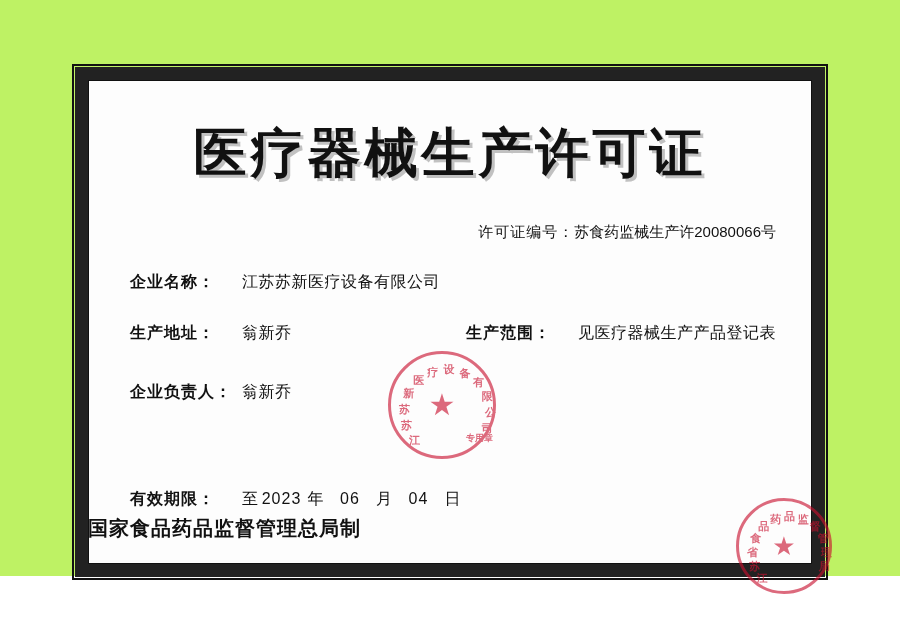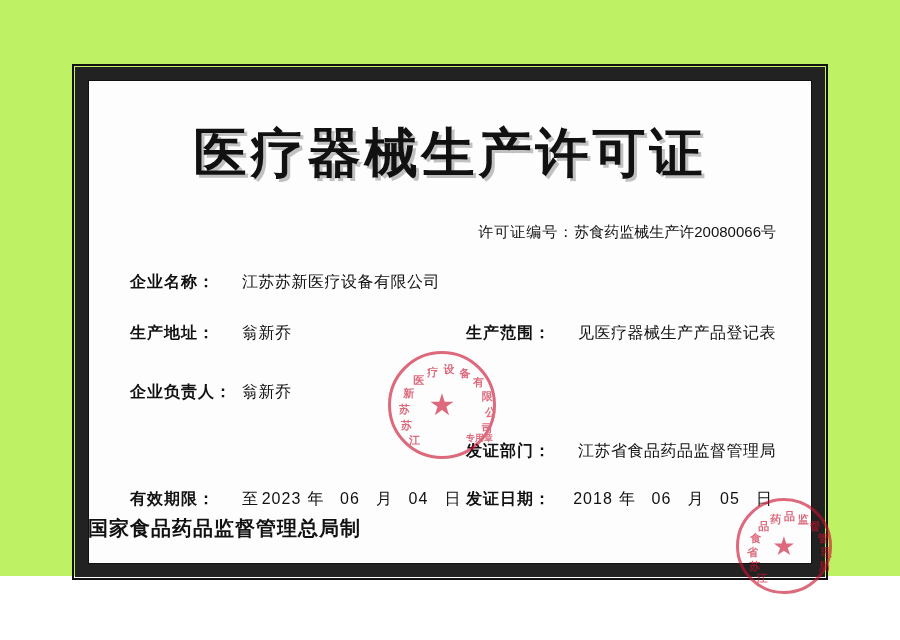--- a/index.html
+++ b/index.html
@@ -240,27 +240,21 @@
 
     <div class="field col-left row5 date-row">
       <span class="lbl lbl-box">有效期限：</span><span class="val val-ml seg">至</span><span class="val num">2023</span><span class="val unit">年</span><span class="val num">06</span><span class="val unit">月</span><span class="val num">04</span><span class="val unit">日</span>
     </div>
 
 
     <div class="field col-right row2">
       <span class="lbl lbl-box">生产范围：</span><span class="val val-ml">见医疗器械生产产品登记表</span>
     </div>
 
-    <div class="field col-right row4">
-      <span class="lbl lbl-box">发证部门：</span><span class="val val-ml">江苏省食品药品监督管理局</span>
-    </div>
-
-    <div class="field col-right row5 date-row">
-      <span class="lbl lbl-box">发证日期：</span><span class="val num">2018</span><span class="val unit">年</span><span class="val num">06</span><span class="val unit">月</span><span class="val num">05</span><span class="val unit">日</span>
-    </div>
+
 
     <div class="footer">国家食品药品监督管理总局制</div>
 
     <div class="seal seal-company">
       <div class="ring-text">
         <span style="transform: rotate(-130deg) translate(0, -43px) rotate(130deg);">江</span>
         <span style="transform: rotate(-108deg) translate(0, -43px) rotate(108deg);">苏</span>
         <span style="transform: rotate(-86deg) translate(0, -43px) rotate(86deg);">苏</span>
         <span style="transform: rotate(-64deg) translate(0, -43px) rotate(64deg);">新</span>
         <span style="transform: rotate(-42deg) translate(0, -43px) rotate(42deg);">医</span>

